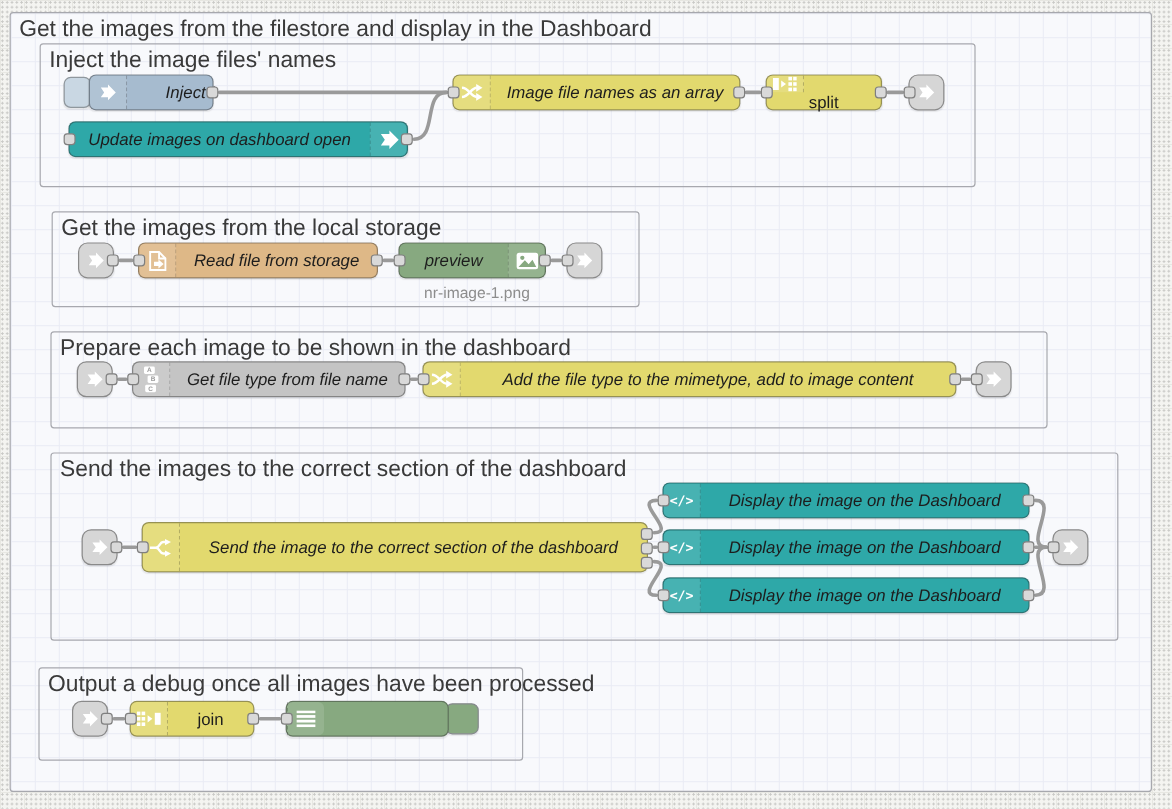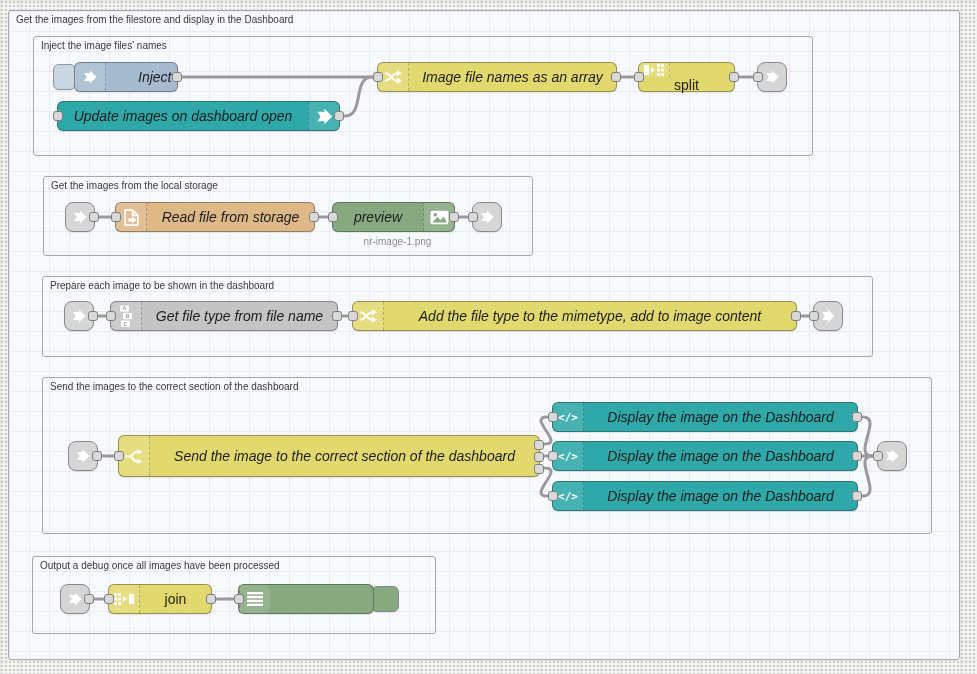--- a/index.html
+++ b/index.html
@@ -11,21 +11,21 @@
     background-color:#f4f4f1;
     background-image:
       linear-gradient(to right, #e7e7e2 1px, transparent 1px),
       linear-gradient(to bottom, #e7e7e2 1px, transparent 1px),
       radial-gradient(rgba(150,150,148,0.45) 0.8px, transparent 1.1px);
     background-size:20px 20px, 20px 20px, 4px 4px;
   }
 
   
   .group{position:absolute; border:1.5px solid #a7a8ae; border-radius:3px; box-sizing:border-box;}
-  .group-title{position:absolute; top:3px; left:7px; font-size:10px; color:#3a3a3a; white-space:nowrap;}
+  .group-title{position:absolute; top:3px; left:7px; font-size:19px; color:#3a3a3a; white-space:nowrap;}
   .outer-group{
     background-color:#f8f9fc;
     background-image:
       linear-gradient(to right, #e9ebf4 1px, transparent 1px),
       linear-gradient(to bottom, #e9ebf4 1px, transparent 1px);
     background-size:20px 20px;
   }
 
   
   svg.wires{position:absolute; left:0; top:0; pointer-events:none;}
@@ -72,21 +72,21 @@
   }
 
   .side-btn{
     position:absolute; box-sizing:border-box; border:1.5px solid #8f979d; border-radius:6px;
     box-shadow:0 1px 1px rgba(0,0,0,0.08);
   }
   .btn-inject{left:53px; top:64px; width:23px; height:26px; background:#c9d7e3;}
   .btn-debug {left:371px; top:586px; width:28px; height:26px; background:#87a980; border-color:#85898c;}
 
   .status-text{
-    position:absolute; font-size:10px; color:#8d8d8d; white-space:nowrap;
+    position:absolute; font-size:13px; color:#8d8d8d; white-space:nowrap;
   }
   .code-glyph{color:#fff; font-size:11px; font-weight:bold; font-family:"DejaVu Sans Mono", monospace; letter-spacing:0;}
 </style>
 </head>
 <body>
 
 <div class="canvas">
 
   <div class="group outer-group" style="left:8px; top:10px; width:952px; height:650px;">
     <div class="group-title">Get the images from the filestore and display in the Dashboard</div>

